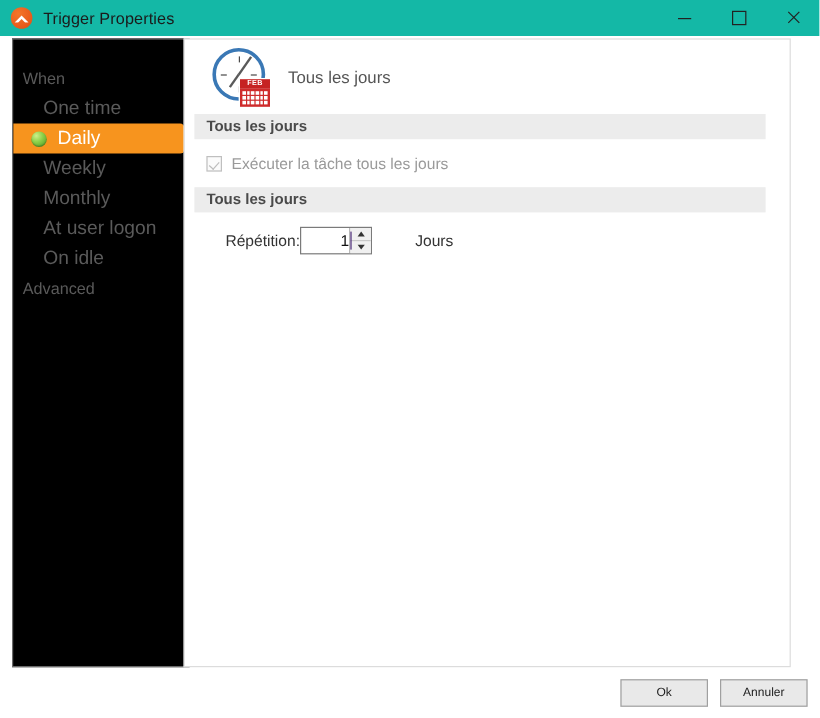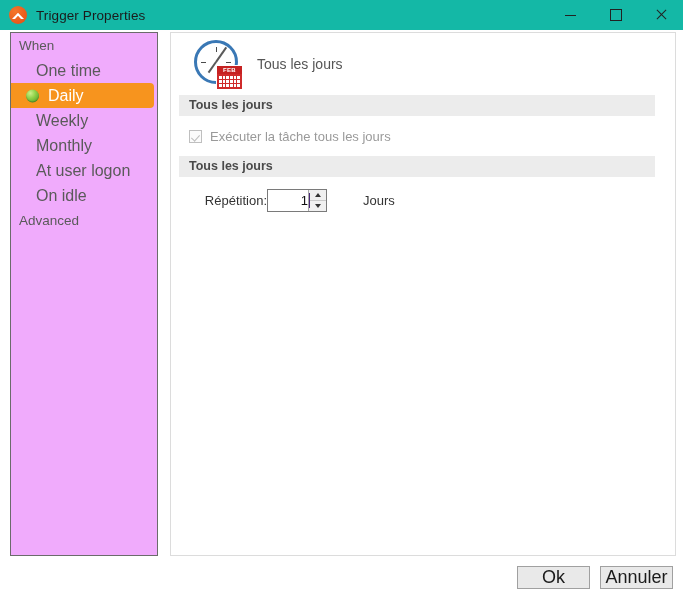--- a/index.html
+++ b/index.html
@@ -83,24 +83,24 @@
     background: #222;
   }
   .glyph-close::before { transform: rotate(45deg); }
   .glyph-close::after  { transform: rotate(-45deg); }
 
   
   .sidebar {
     position: absolute;
     left: 10px; top: 32px;
     width: 148px; height: 524px;
-    background: #f0abfc;
+    background: #000000;
     border: 1px solid #6b6b6b;
     box-sizing: border-box;
-    padding-top: 0;
+    padding-top: 20px;
     overflow: hidden;
   }
   .nav-group {
     height: 25px;
     line-height: 25px;
     padding-left: 8px;
     font-size: 13.5px;
     color: #5a5a5a;
   }
   .nav-item {
@@ -126,21 +126,21 @@
     transform: translateY(-50%);
     width: 13px; height: 13px;
     border-radius: 50%;
     background: radial-gradient(circle at 33% 28%, #cdf08a 0%, #8fd24a 40%, #58a22a 85%, #3e7d1c 100%);
     box-shadow: inset 0 -1px 1px rgba(0,0,0,0.25);
   }
 
   
   .panel {
     position: absolute;
-    left: 170px; top: 32px;
+    left: 153px; top: 32px;
     width: 506px; height: 524px;
     background: #ffffff;
     border: 1px solid #dcdcdc;
     box-sizing: border-box;
   }
   .panel-header {
     display: flex;
     align-items: center;
     height: 62px;
     padding-left: 22px;
@@ -336,21 +336,21 @@
     align-items: flex-start;
     padding-right: 10px;
     box-sizing: border-box;
   }
   .dlg-btn {
     width: 73px; height: 23px;
     background: #e9e9e9;
     border: 1px solid #a0a0a0;
     box-sizing: border-box;
     font-family: "Liberation Sans", sans-serif;
-    font-size: 18px;
+    font-size: 10px;
     color: #1b1b1b;
     display: flex;
     align-items: center;
     justify-content: center;
     margin-left: 10px;
     cursor: default;
   }
 </style>
 </head>
 <body>

